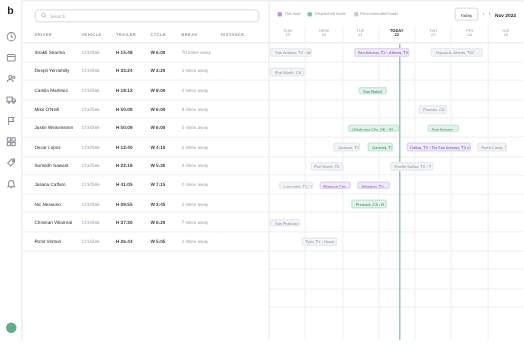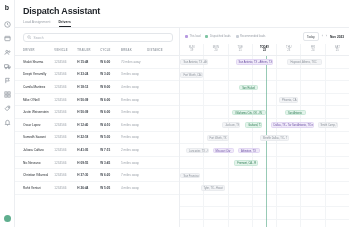--- a/index.html
+++ b/index.html
@@ -203,27 +203,20 @@
           <path d="M6.7 13.5a1.6 1.6 0 002.6 0"></path>
         </svg>
     </div>
 
     <div class="sb-spacer"></div>
     <div class="avatar"></div>
   </div>
 
   <div class="main">
 
-    <div class="topbar">
-      <div class="page-title">Dispatch Assistant</div>
-      <div class="tabs">
-        <div class="tab">Load Assignment</div>
-        <div class="tab active">Drivers</div>
-      </div>
-    </div>
     <div class="divider"></div>
 
     <div class="content">
 
       <div class="left-pane">
         <div class="search-row">
           <div class="search-box">
             <svg viewBox="0 0 16 16" fill="none" stroke="currentColor" stroke-width="1.8">
               <circle cx="7" cy="7" r="4.6"></circle>
                 <path d="M10.5 10.5L14 14"></path>

